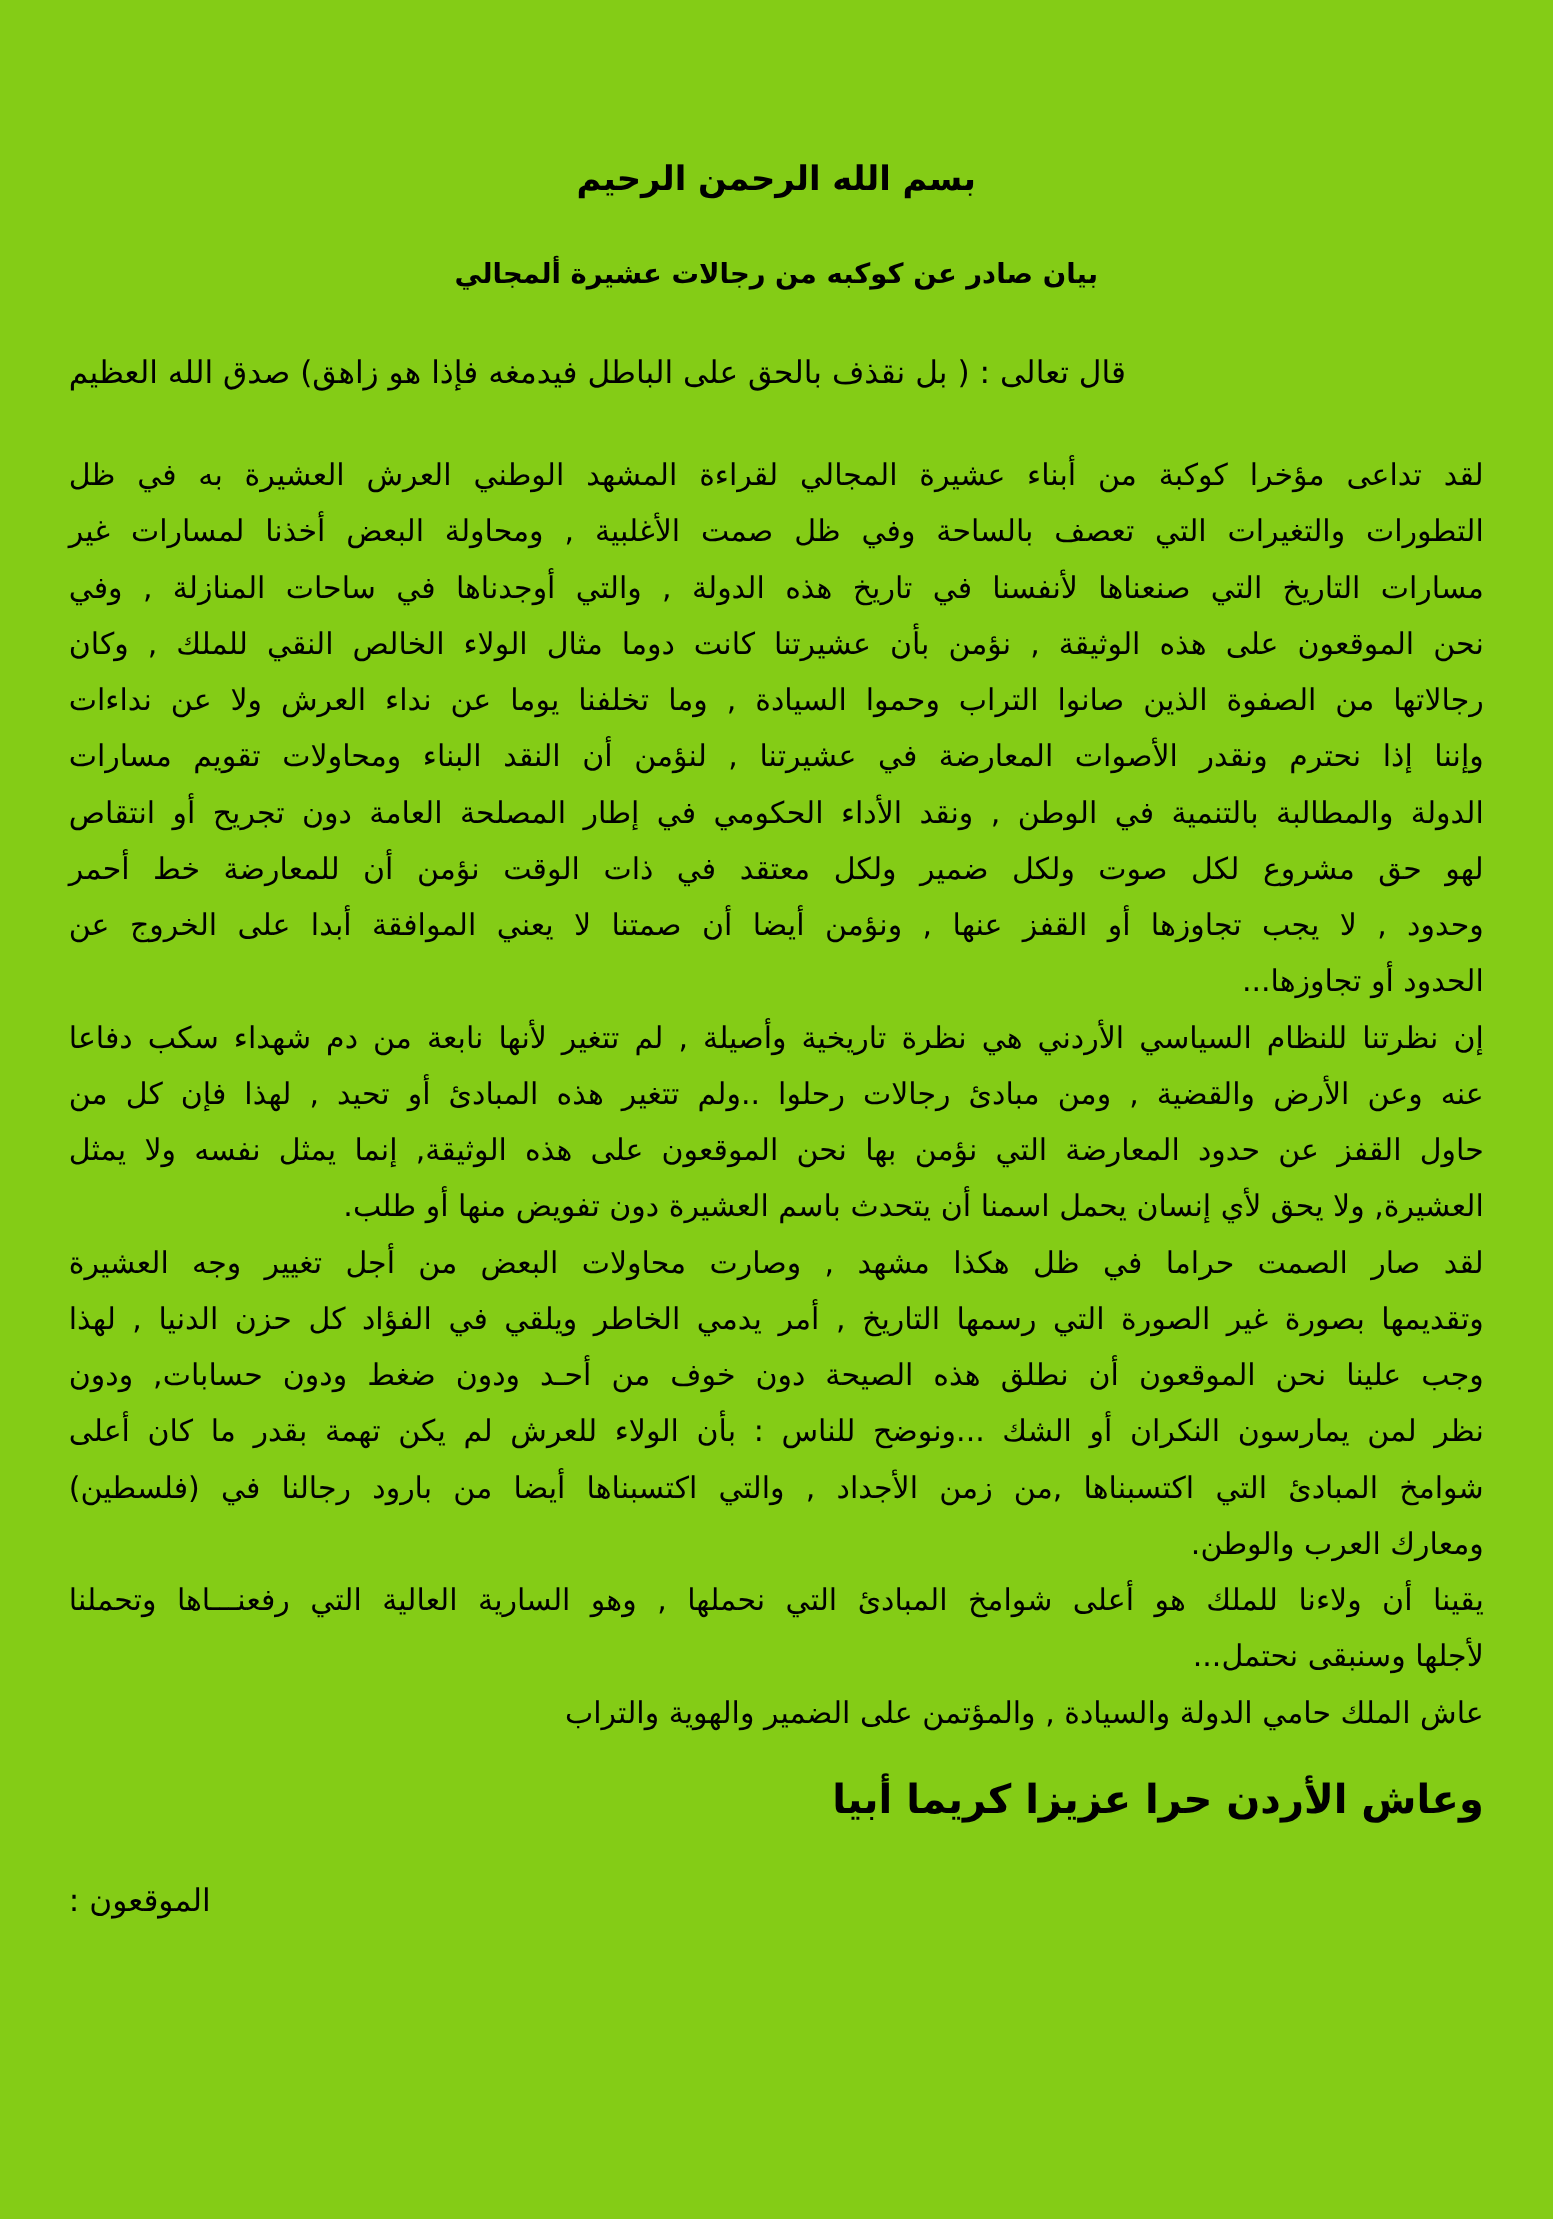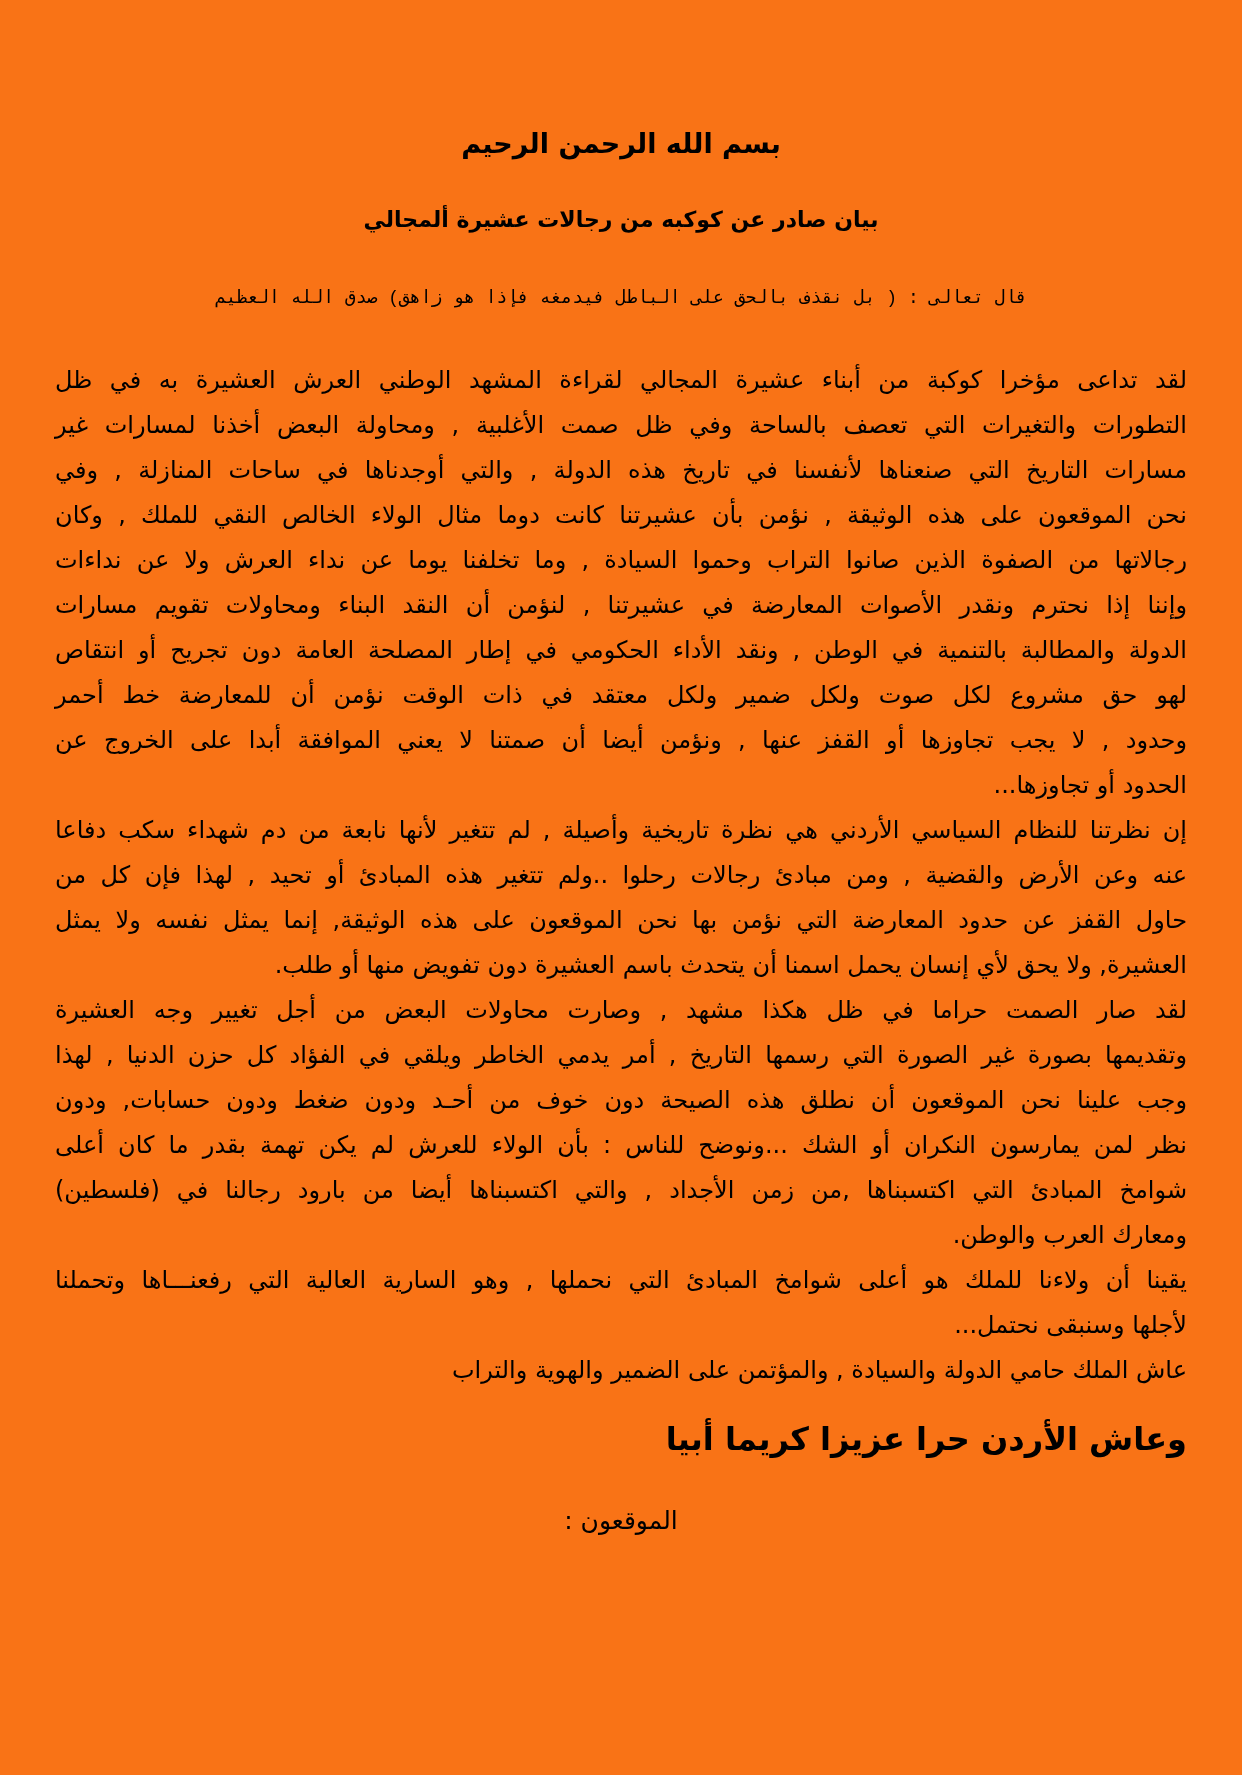--- a/index.html
+++ b/index.html
@@ -5,21 +5,21 @@
   html, body {
     margin: 0;
     padding: 0;
     background: #ffffff;
   }
   .page {
     position: relative;
     width: 1242px;
     height: 1775px;
     margin: 0 auto;
-    background: #f97316;
+    background: #84cc16;
     color: #000000;
     direction: rtl;
     font-family: "DejaVu Sans", sans-serif;
     overflow: hidden;
     box-sizing: border-box;
     padding: 0 55px;
   }
   .basmala {
     margin: 0;
     padding-top: 126px;
@@ -32,24 +32,23 @@
     margin: 0;
     margin-top: 40px;
     text-align: center;
     font-size: 22px;
     font-weight: bold;
     line-height: 36px;
   }
   .quran-quote {
     margin: 0;
     margin-top: 42px;
-    text-align: center;
-    font-size: 18px;
+    text-align: left;
+    font-size: 25px;
     line-height: 36px;
-    font-family: Liberation Mono, monospace;
   }
   .doc-body {
     margin-top: 42px;
   }
   .line {
     font-size: 24px;
     line-height: 45px;
     text-align: justify;
     text-align-last: justify;
     white-space: normal;
@@ -60,21 +59,21 @@
   }
   .jordan-salute {
     margin-top: 28px;
     text-align: right;
     font-size: 32px;
     font-weight: bold;
     line-height: 36px;
   }
   .signatories {
     margin-top: 46px;
-    text-align: center;
+    text-align: left;
     font-size: 25px;
     line-height: 36px;
   }
 </style>
 </head>
 <body>
 
 <div class="page">
   <h1 class="basmala">بسم الله الرحمن الرحيم</h1>
 

